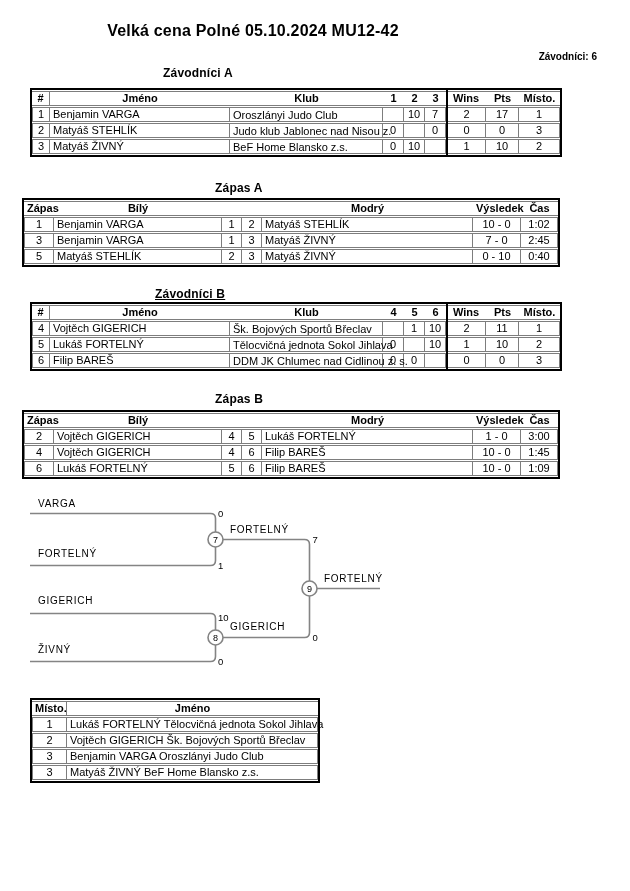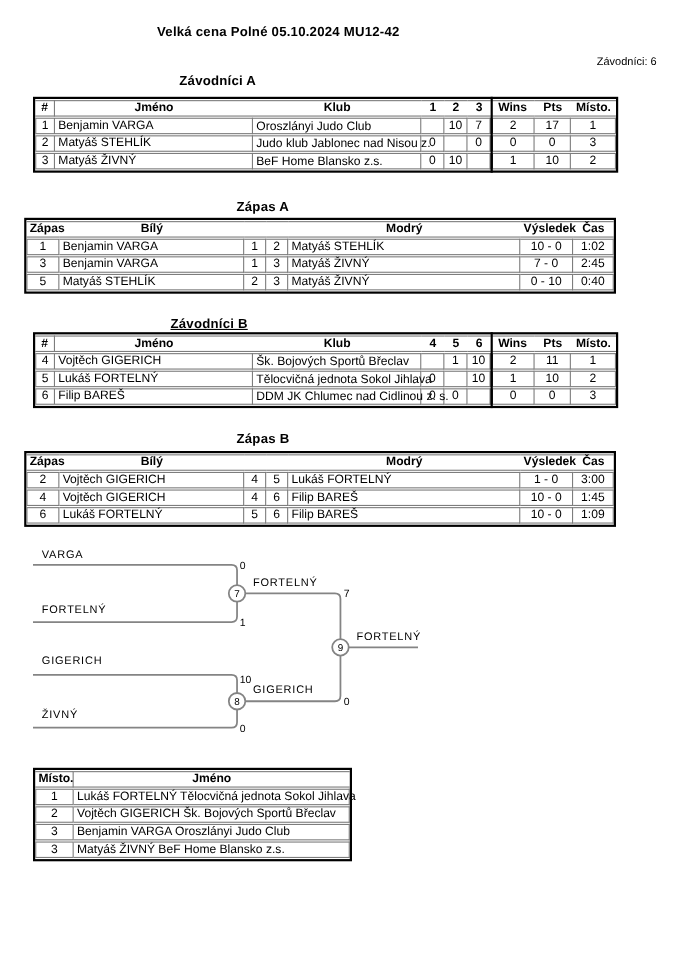--- a/index.html
+++ b/index.html
@@ -1,19 +1,19 @@
 <!DOCTYPE html>
 <html><head>
 <meta charset="utf-8">
 <style>
   html,body{margin:0;padding:0;background:#fff;}
   body{width:630px;height:891px;position:relative;font-family:"Liberation Sans","DejaVu Sans",sans-serif;color:#000;overflow:hidden;}
   .abs{position:absolute;}
-  .page-title{left:0;top:22px;width:506px;text-align:center;font-size:12px;font-weight:bold;letter-spacing:0.2px;}
-  .count-label{right:33px;top:51px;font-size:10px;font-weight:normal;margin-left:29px;}
+  .page-title{left:0;top:22px;width:506px;text-align:center;font-size:16px;font-weight:bold;letter-spacing:0.2px;}
+  .count-label{right:33px;top:51px;font-size:10px;font-weight:bold;margin-left:29px;}
   .sec-heading{font-size:12px;font-weight:bold;letter-spacing:0.2px;}
   table.rep{border-collapse:separate;border-spacing:0 1px;border:2px solid #000;table-layout:fixed;background:#fff;}
   table.rep td,table.rep th{box-sizing:border-box;height:15px;padding:0 3px;font-size:11px;line-height:13px;border:1px solid #7d7d7d;border-left:0;white-space:nowrap;overflow:visible;font-weight:normal;}
   table.rep td:first-child,table.rep th:first-child{border-left:1px solid #7d7d7d;}
   table.rep tr.hdr th{font-weight:bold;border-left:0 !important;border-right:0;text-align:center;}
   table.rep tr.hdr th.hdiv{border-right:1px solid #7d7d7d;}
   td.c,th.c{text-align:center;}
   td.l{text-align:left;}
   td.grp,th.grp{border-left:2px solid #000 !important;}
   td.klub{position:relative;text-align:center;}

